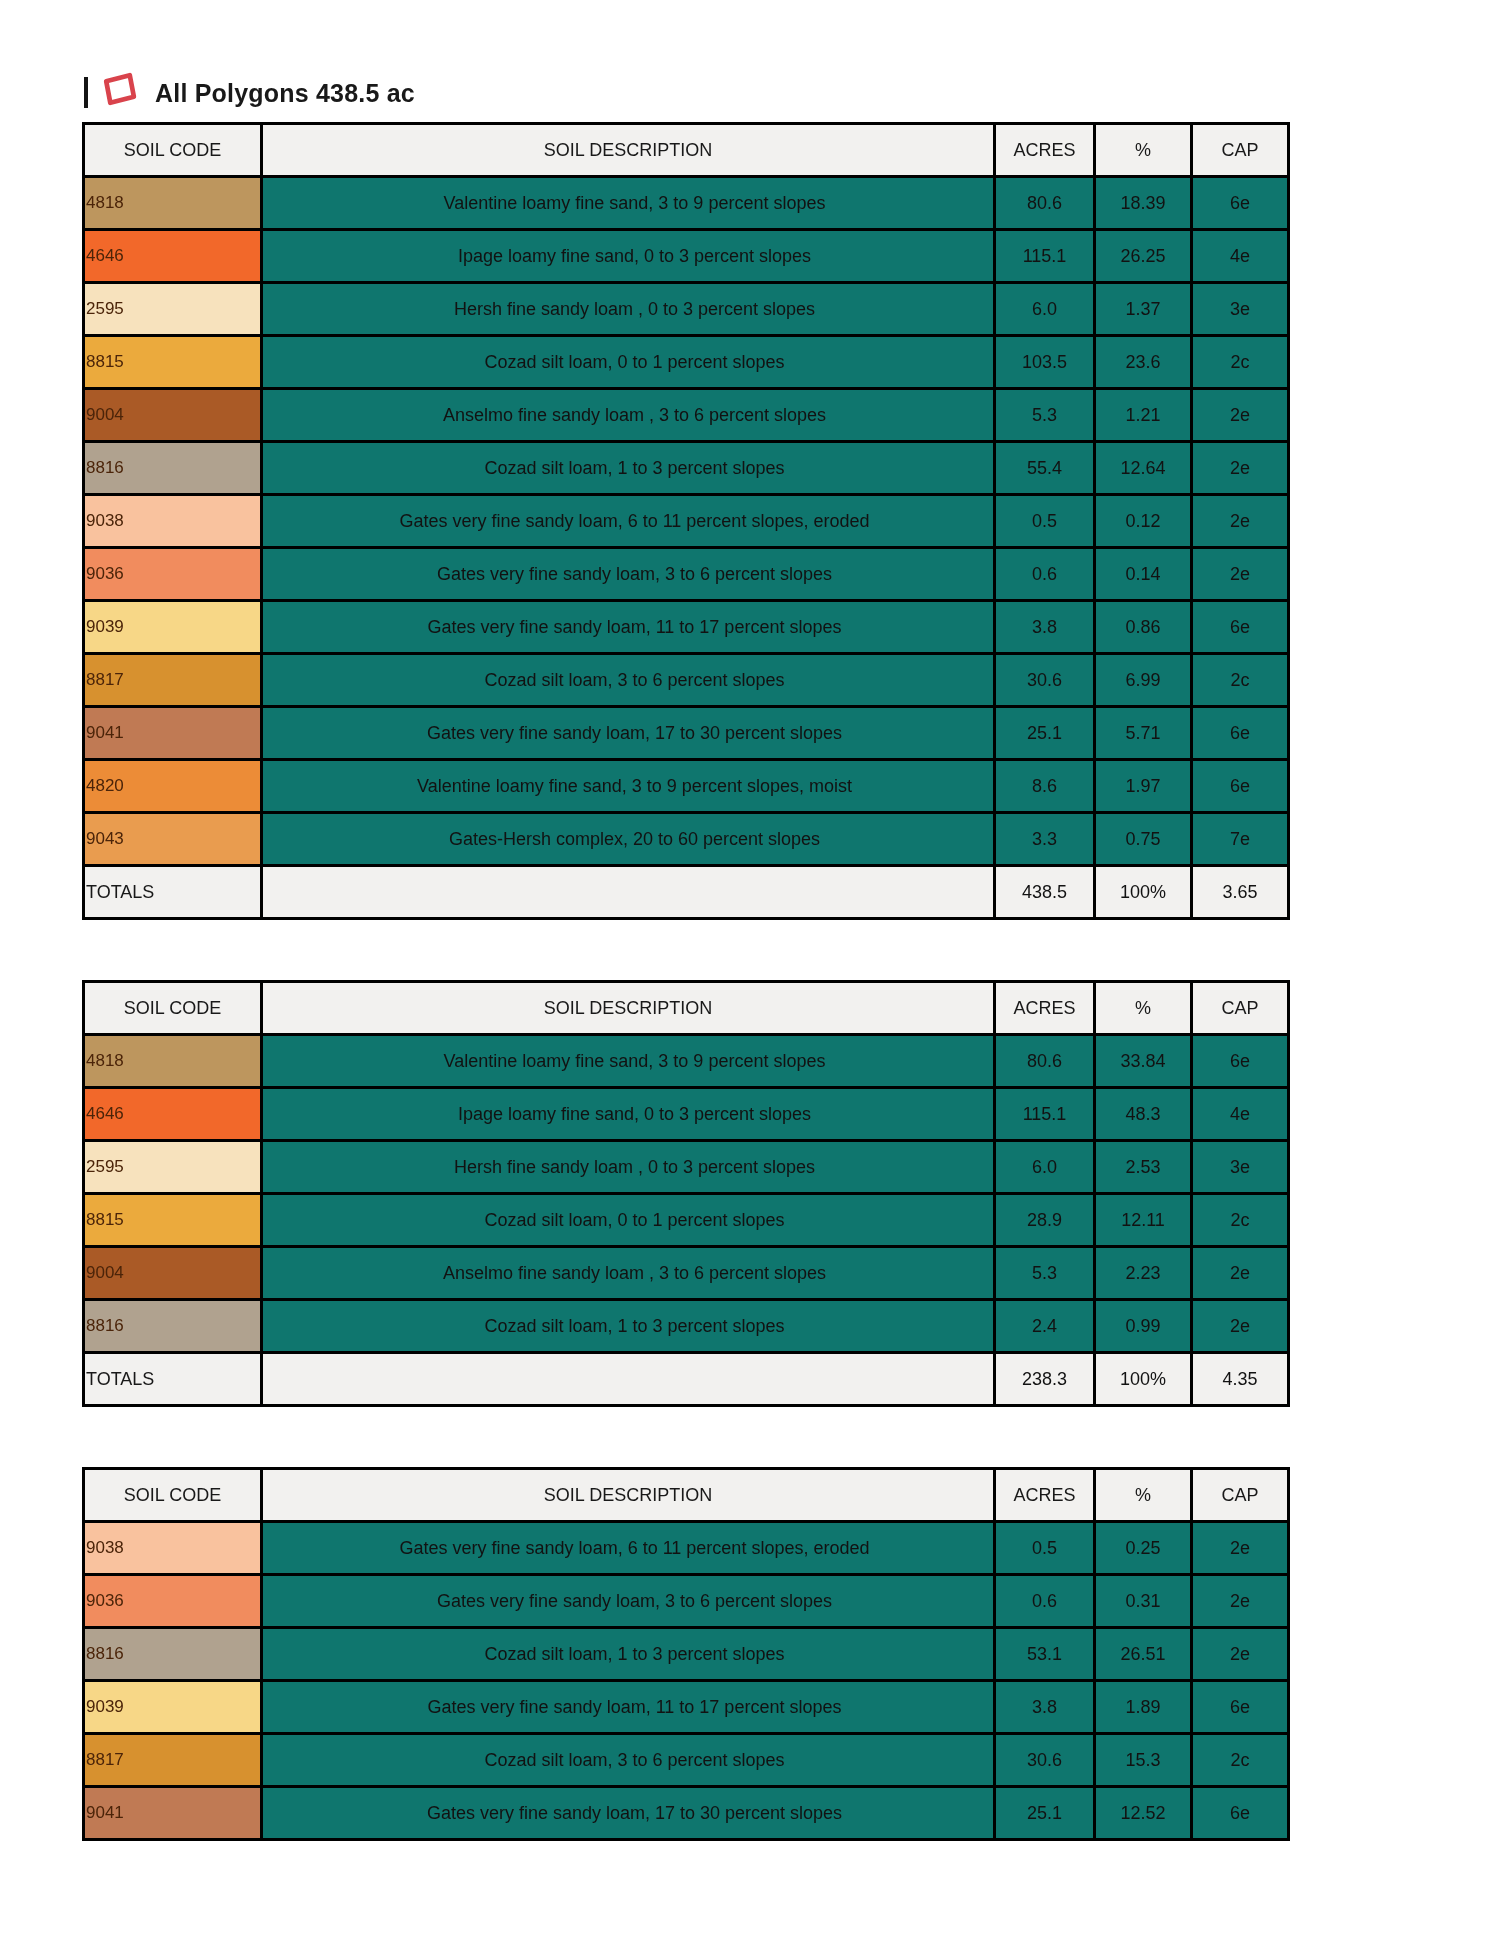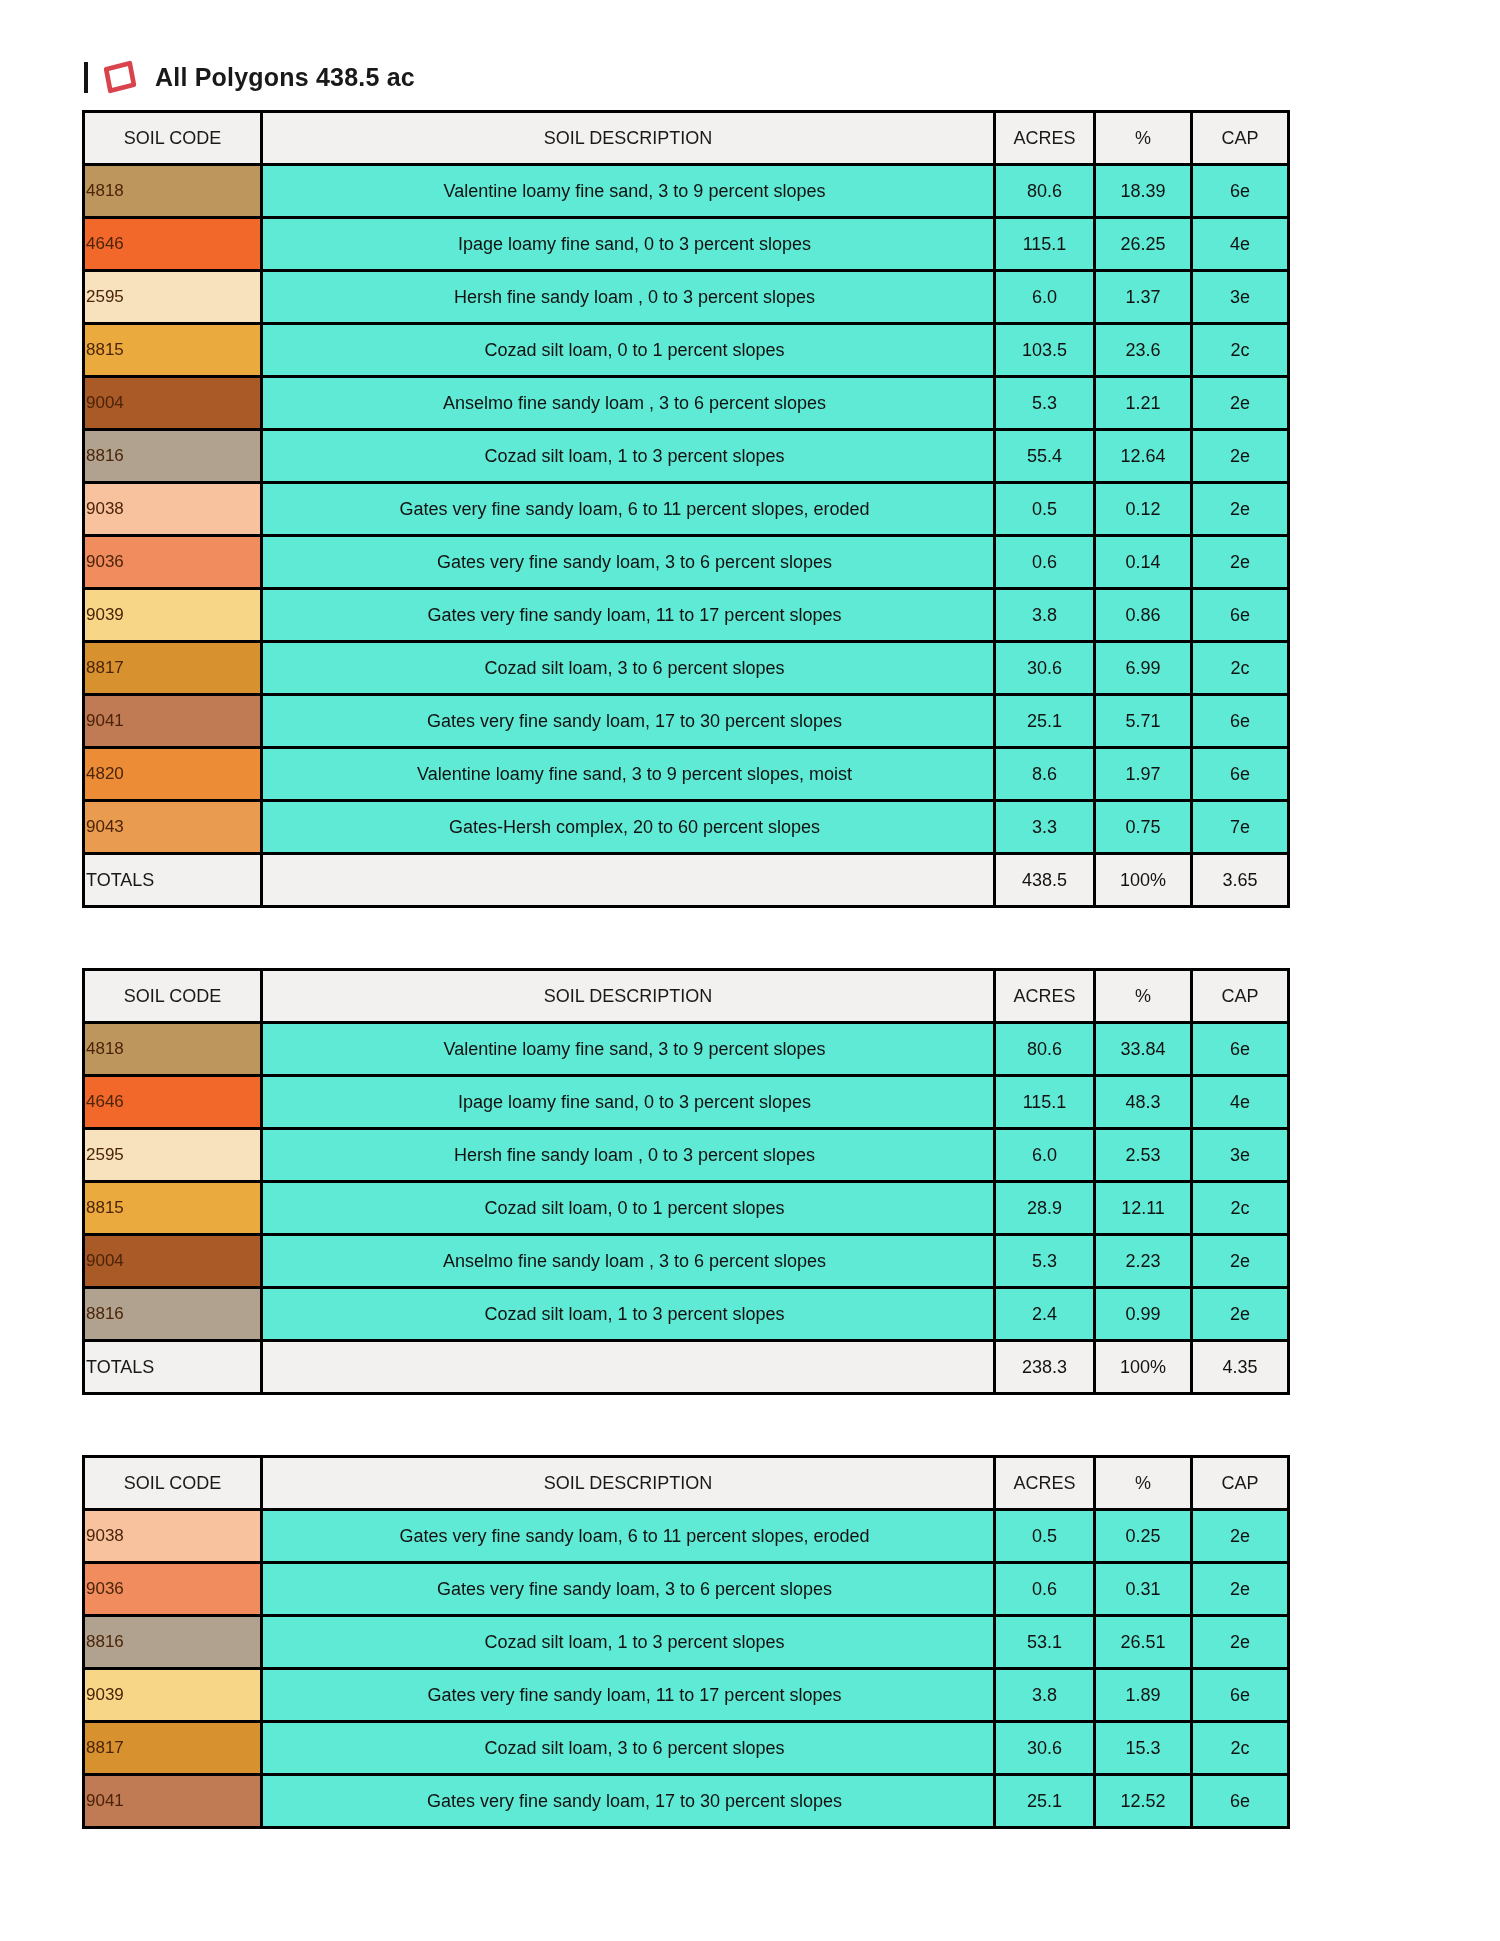--- a/index.html
+++ b/index.html
@@ -15,23 +15,23 @@
     color: #111111;
   }
   .page {
     padding: 58px 0 0 82px;
   }
   .soil-section { margin: 0 0 0 0; }
   .soil-section + .soil-section { margin-top: 60px; }
 
   .heading {
     display: flex;
-    align-items: center;
+    align-items: flex-end;
     height: 38px;
-    margin: 0 0 14px 2px;
+    margin: 12px 0 14px 2px;
   }
   .vbar {
     width: 4px;
     height: 31px;
     background: #141414;
     margin-right: 9px;
   }
   .poly-icon {
     width: 43px;
     height: 37px;
@@ -42,21 +42,21 @@
     font-weight: bold;
     color: #191919;
     margin-left: 15px;
     letter-spacing: 0.2px;
   }
 
   table.soil-table {
     border-collapse: collapse;
     table-layout: fixed;
     width: 1205px;
-    background: #5eead4;
+    background: #0f766e;
   }
   .soil-table th, .soil-table td {
     border: 3px solid #000000;
     height: 48px;
     font-size: 18px;
     vertical-align: middle;
     overflow: hidden;
     white-space: nowrap;
   }
   .soil-table th {

